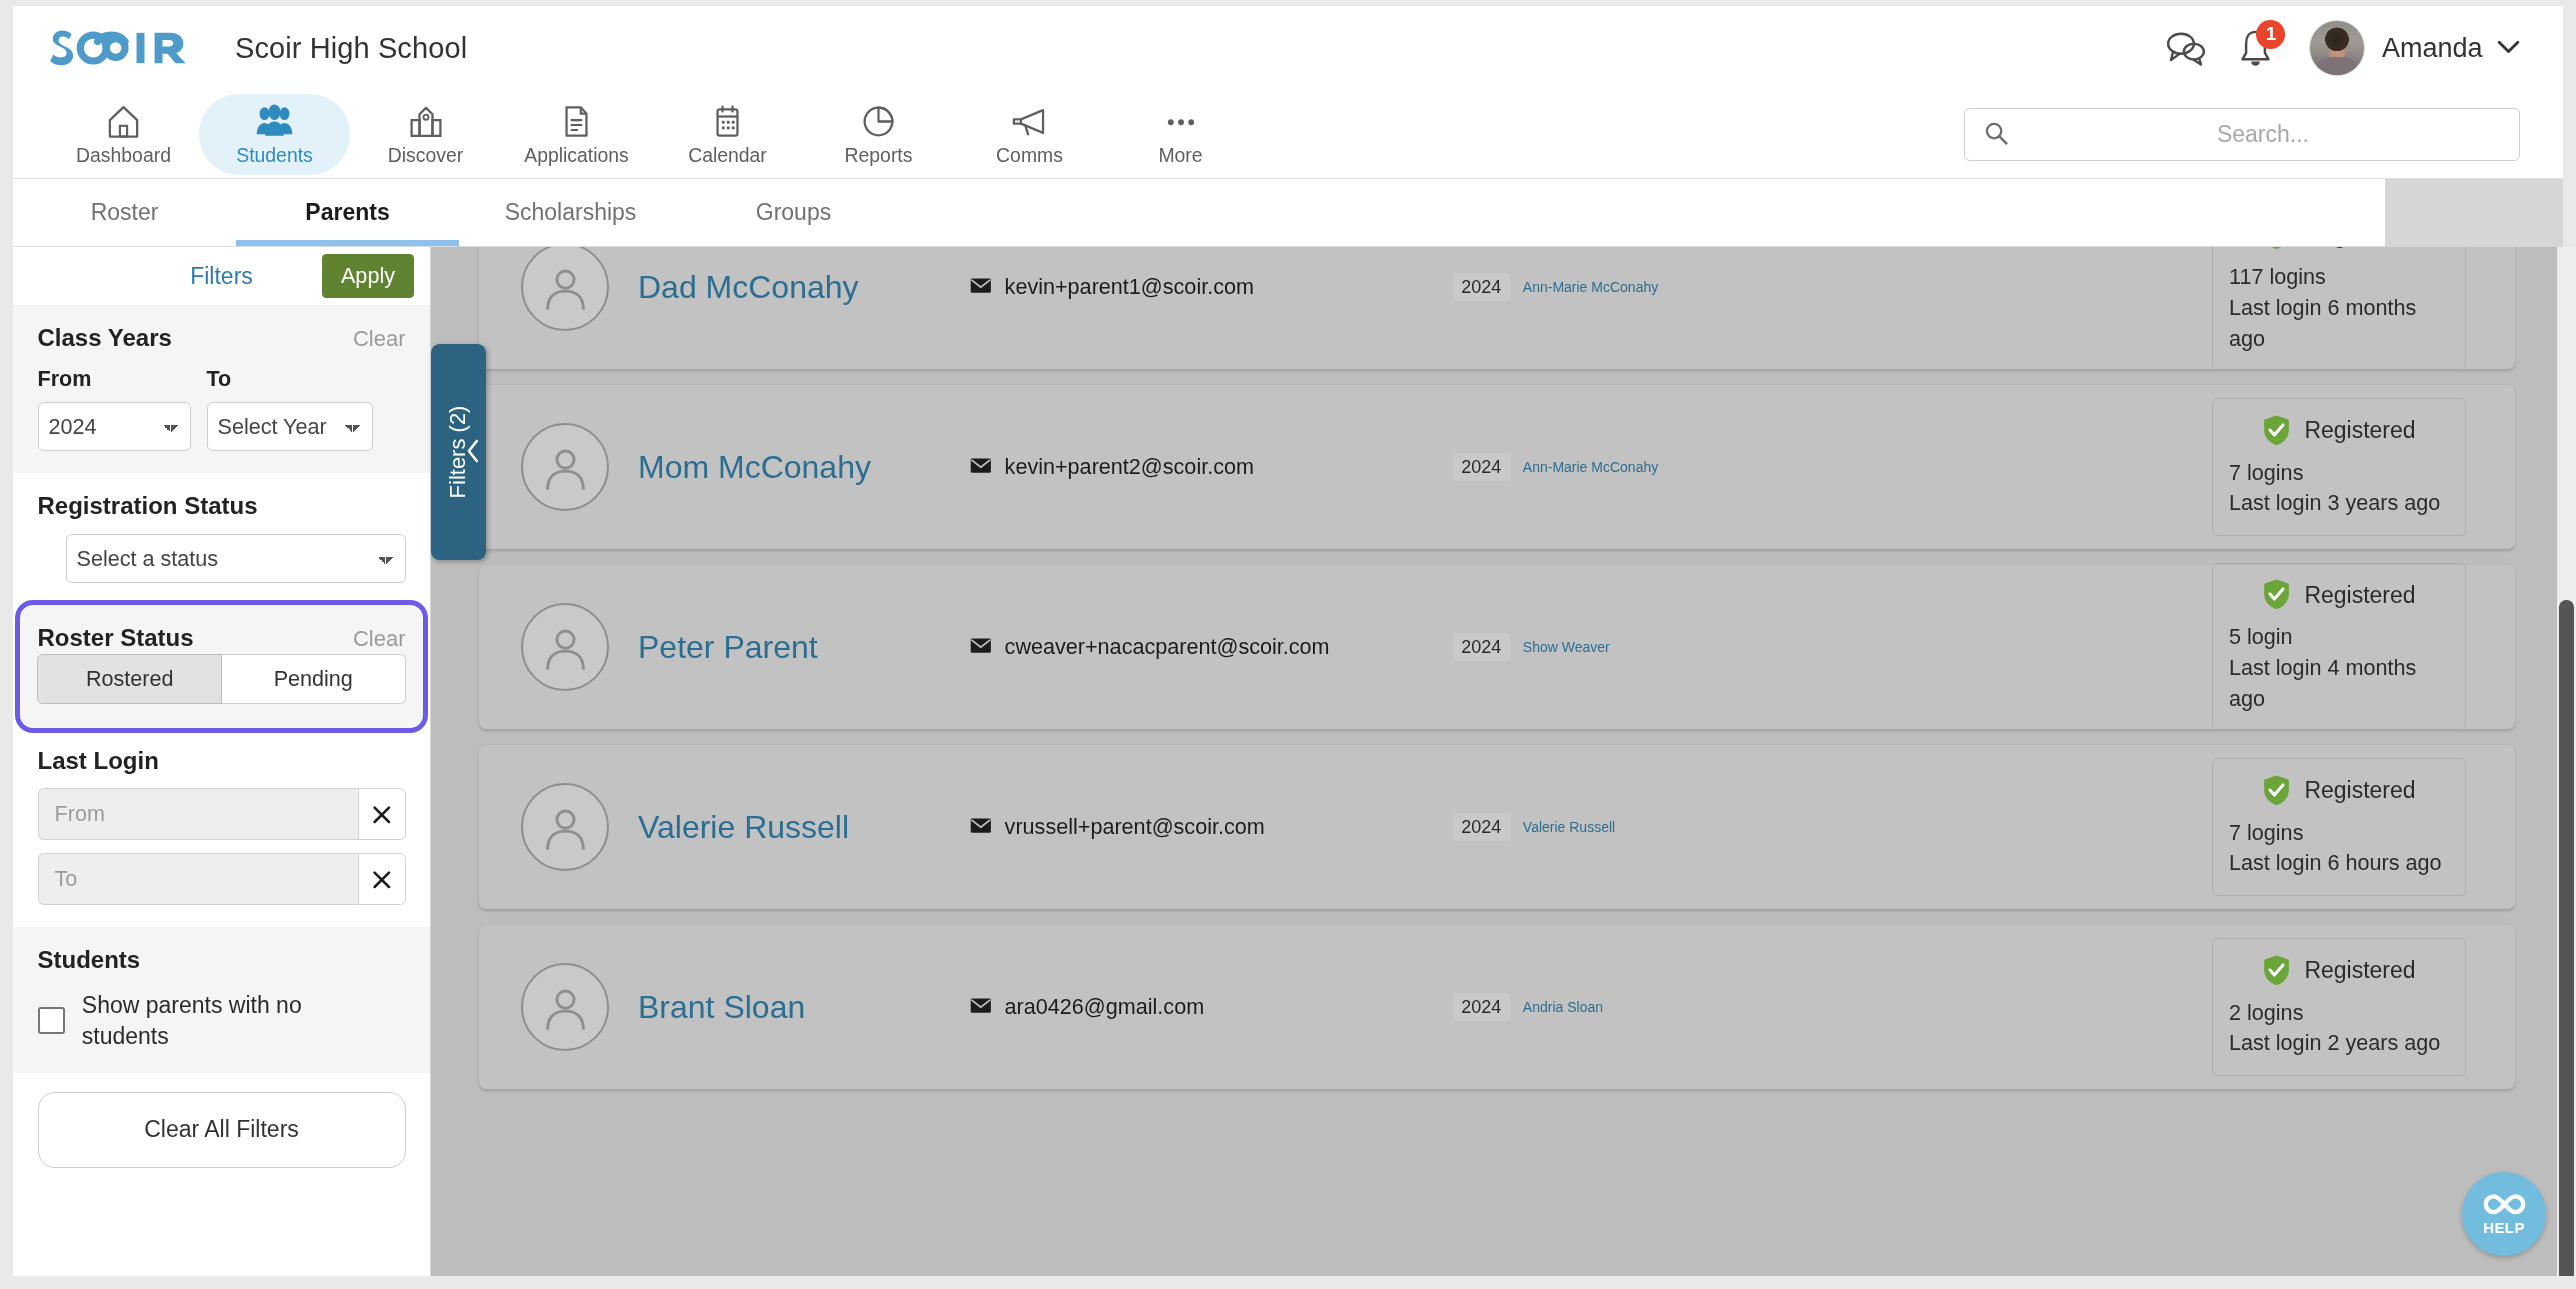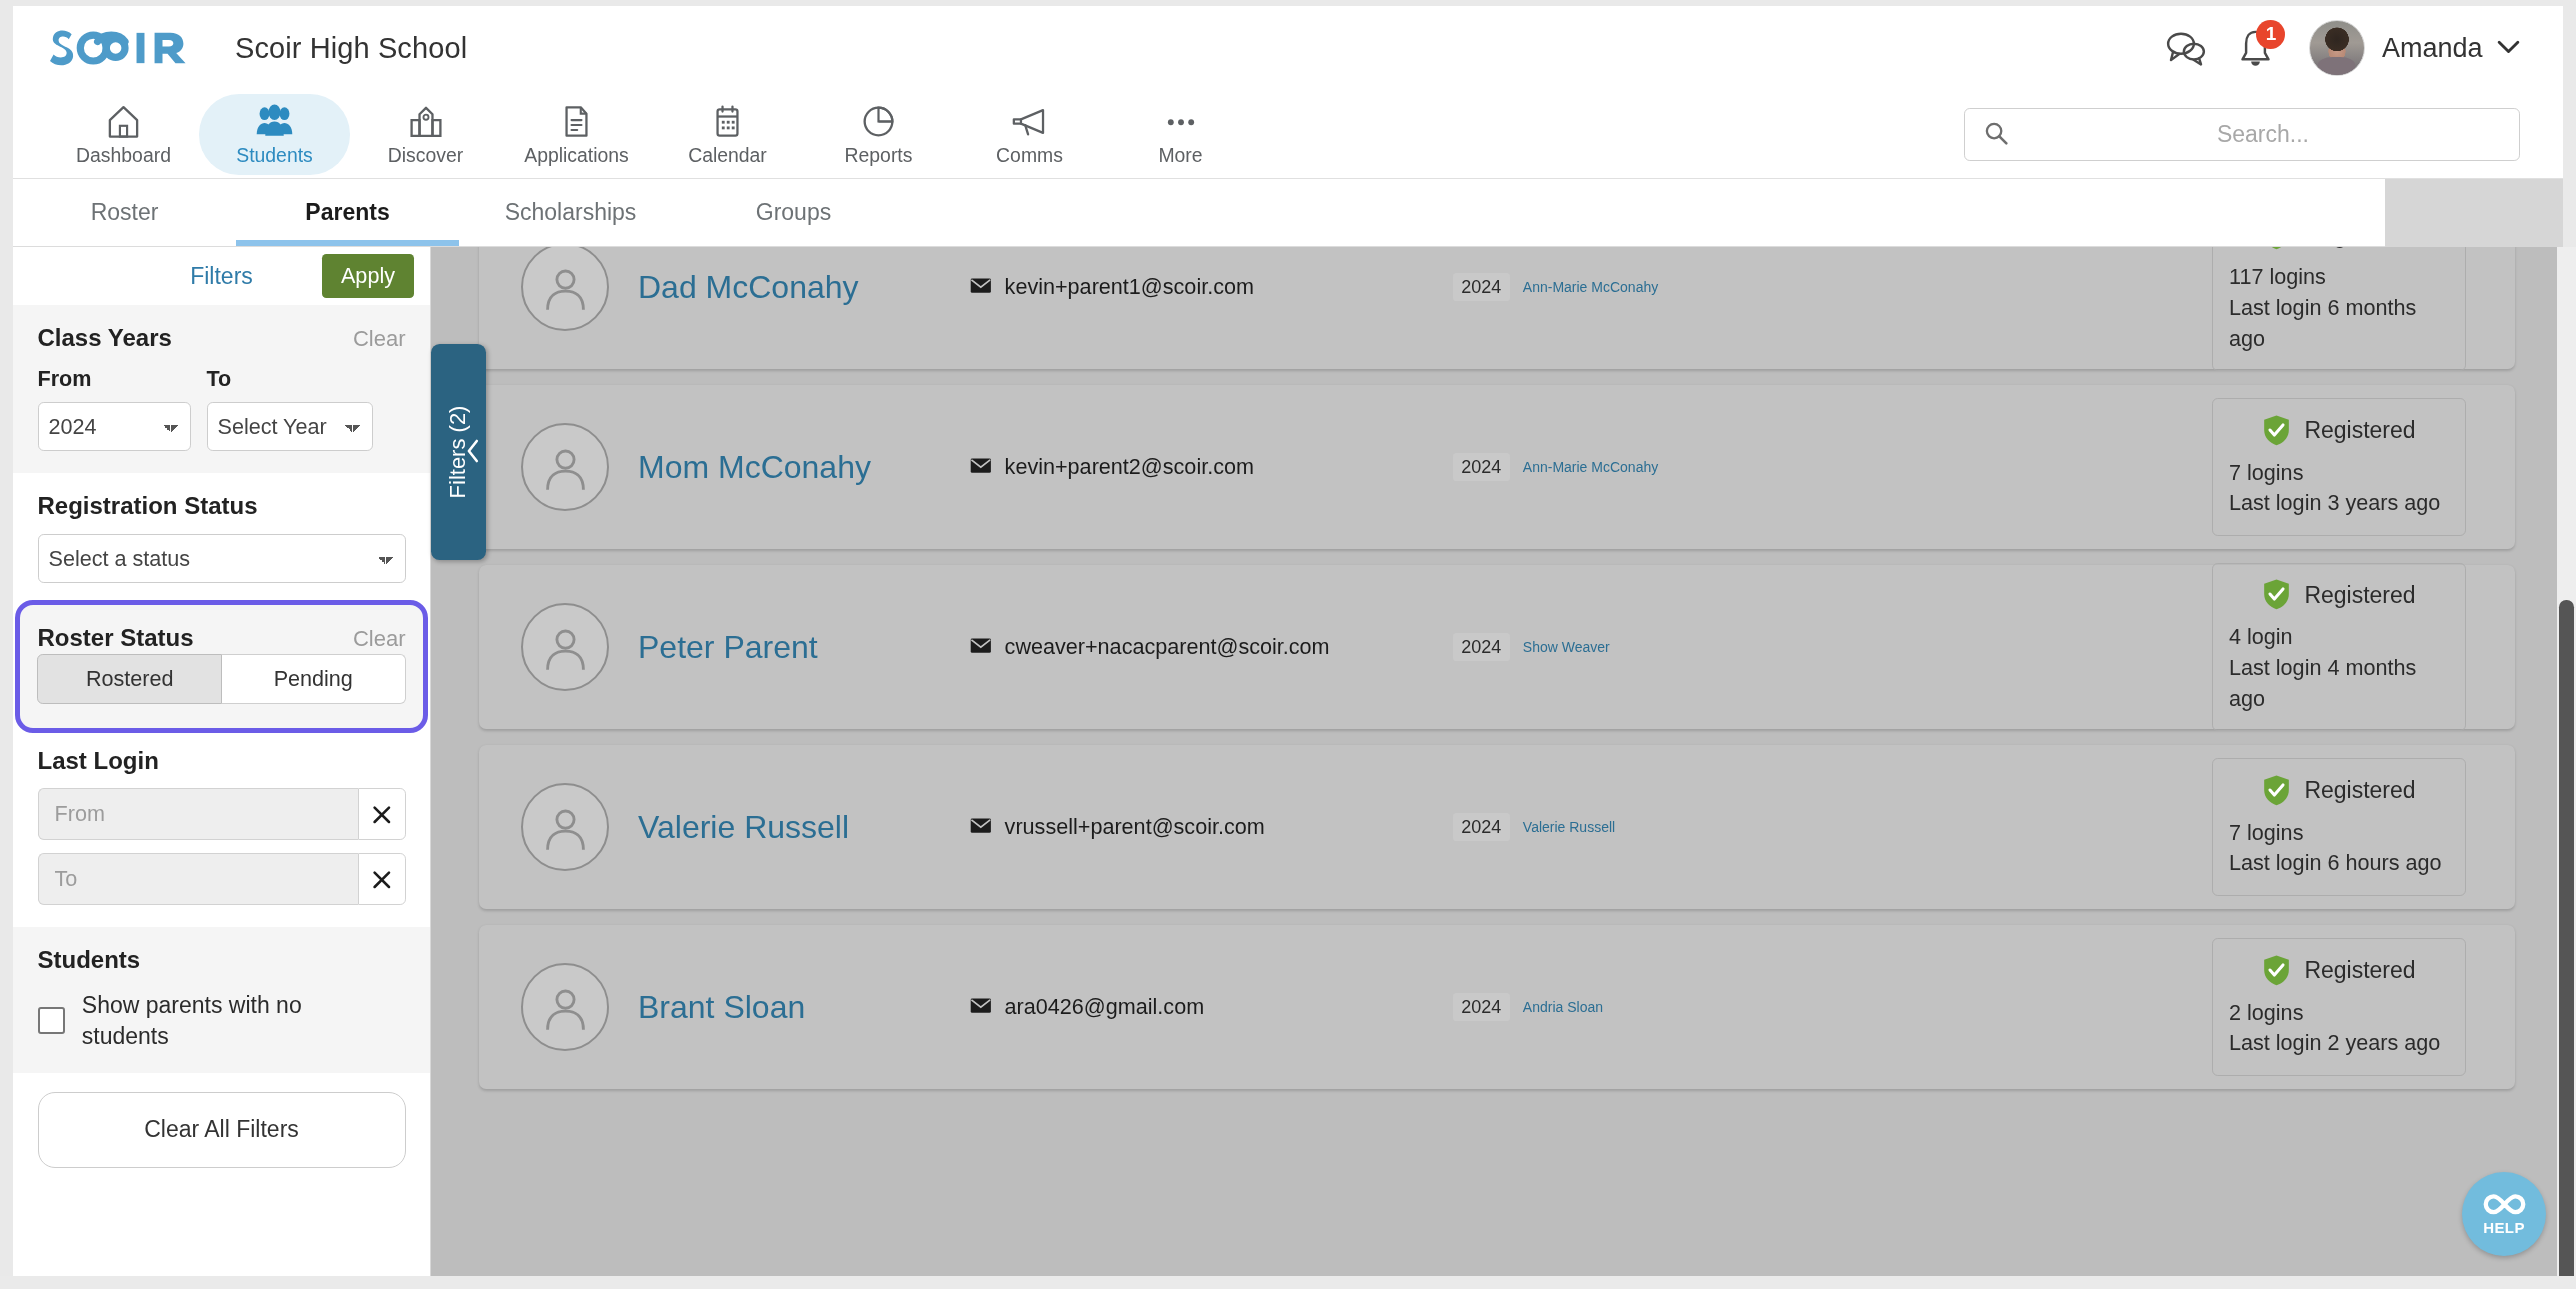--- a/index.html
+++ b/index.html
@@ -156,21 +156,21 @@
     height: 49px; padding: 0 10px;
     -webkit-appearance: none; appearance: none;
     background-image: linear-gradient(45deg, transparent 50%, #555 50%), linear-gradient(135deg, #555 50%, transparent 50%);
     background-position: calc(100% - 19px) 21.6px, calc(100% - 11.5px) 21.6px;
     background-size: 7.2px 7.2px, 7.2px 7.2px;
     background-repeat: no-repeat;
     cursor: pointer;
   }
   .sel.w-from { width: 153px; }
   .sel.w-to   { width: 166px; }
-  .sel.w-full { width: 100%; }
+  .sel.w-full { width: 100%; margin-left: 28px; }
 
   
   .fsec.highlight {
     outline: 5.8px solid #6b5ce7;
     border-radius: 13px;
     background: #f5f5f5;
     margin: 0 7.2px;
     padding: 19px 17.3px 24.5px 17.3px;
   }
   .seg { display: flex; margin-top: 2px; }
@@ -683,21 +683,21 @@
         <div class="status-box">
           <div class="status-top">
             <span>
               <svg width="29" height="32" viewBox="0 0 40 44">
                   <path d="M20 2 L37 8 L37 22 C37 33,29 40,20 43 C11 40,3 33,3 22 L3 8 Z" fill="#6ba437"></path>
                   <path d="M11 22 L17 29 L29 15" fill="none" stroke="#fff" stroke-width="4.2" stroke-linecap="round" stroke-linejoin="round"></path>
                 </svg>
             </span>
             <span class="status-label">Registered</span>
           </div>
-          <div class="status-line">4 login</div>
+          <div class="status-line">5 login</div>
           <div class="status-line">Last login 4 months ago</div>
         </div>
       </div>
 
       <div class="pcard">
         <div class="pavatar">
           <svg width="53" height="53" viewBox="0 0 74 74">
               <circle cx="37" cy="26" r="12" fill="none" stroke="#8e8e8e" stroke-width="4"></circle>
               <path d="M12 68 C12 48,24 42,37 42 C50 42,62 48,62 68" fill="none" stroke="#8e8e8e" stroke-width="4"></path>
             </svg>

